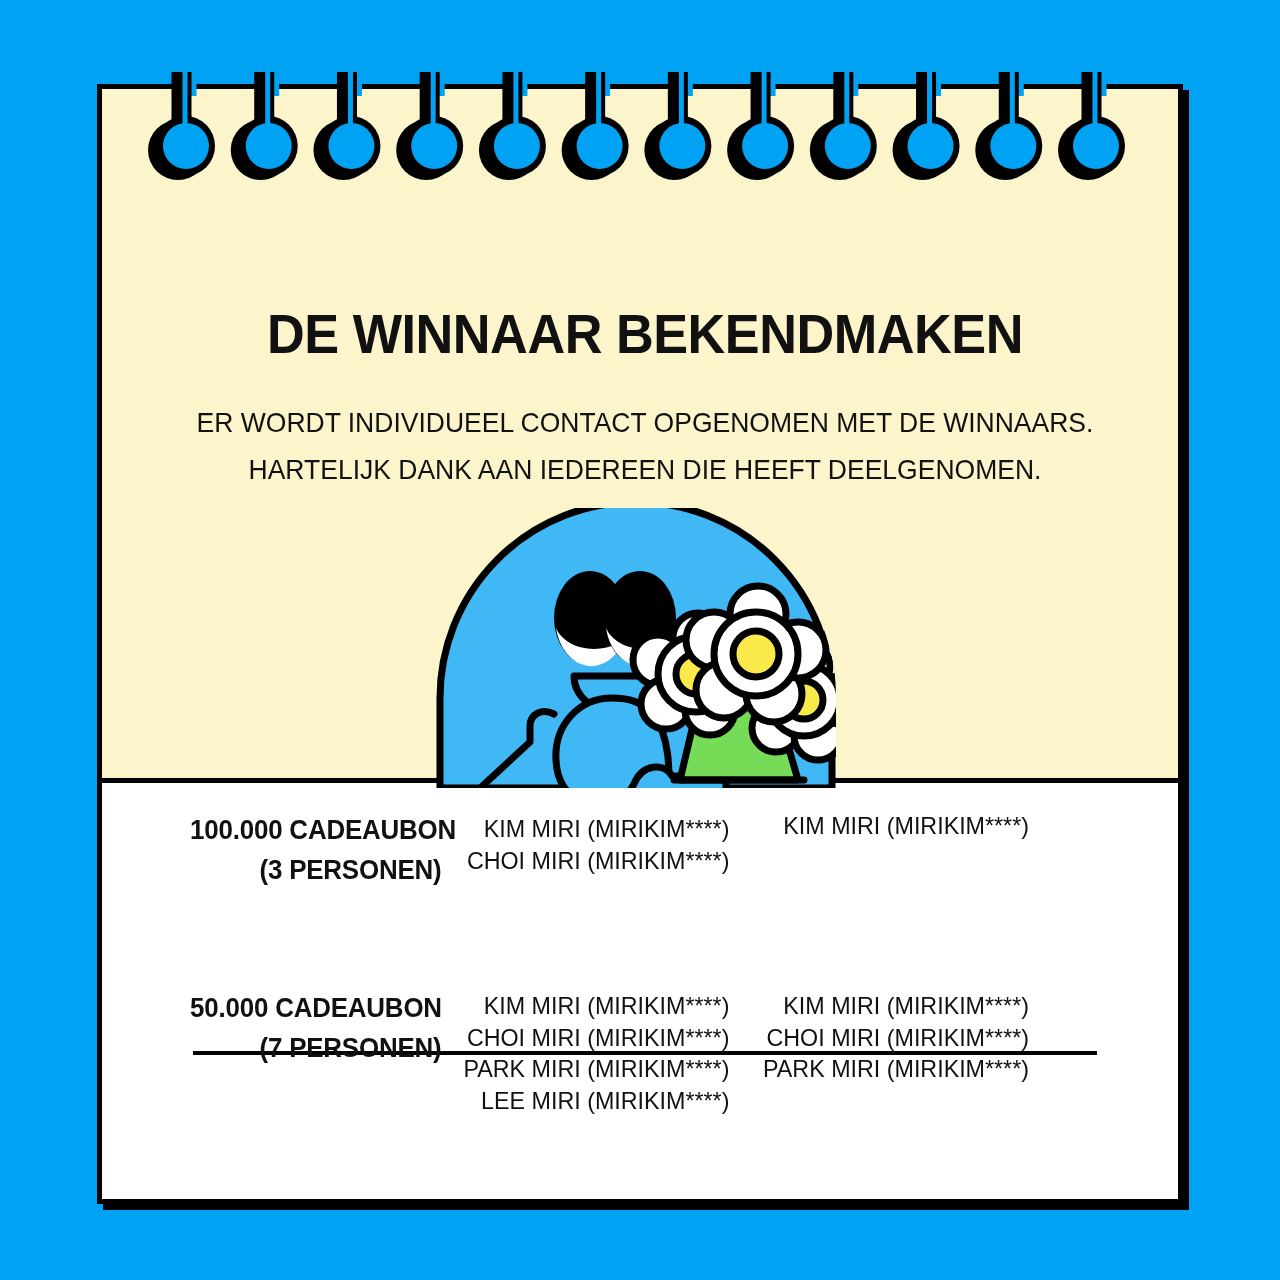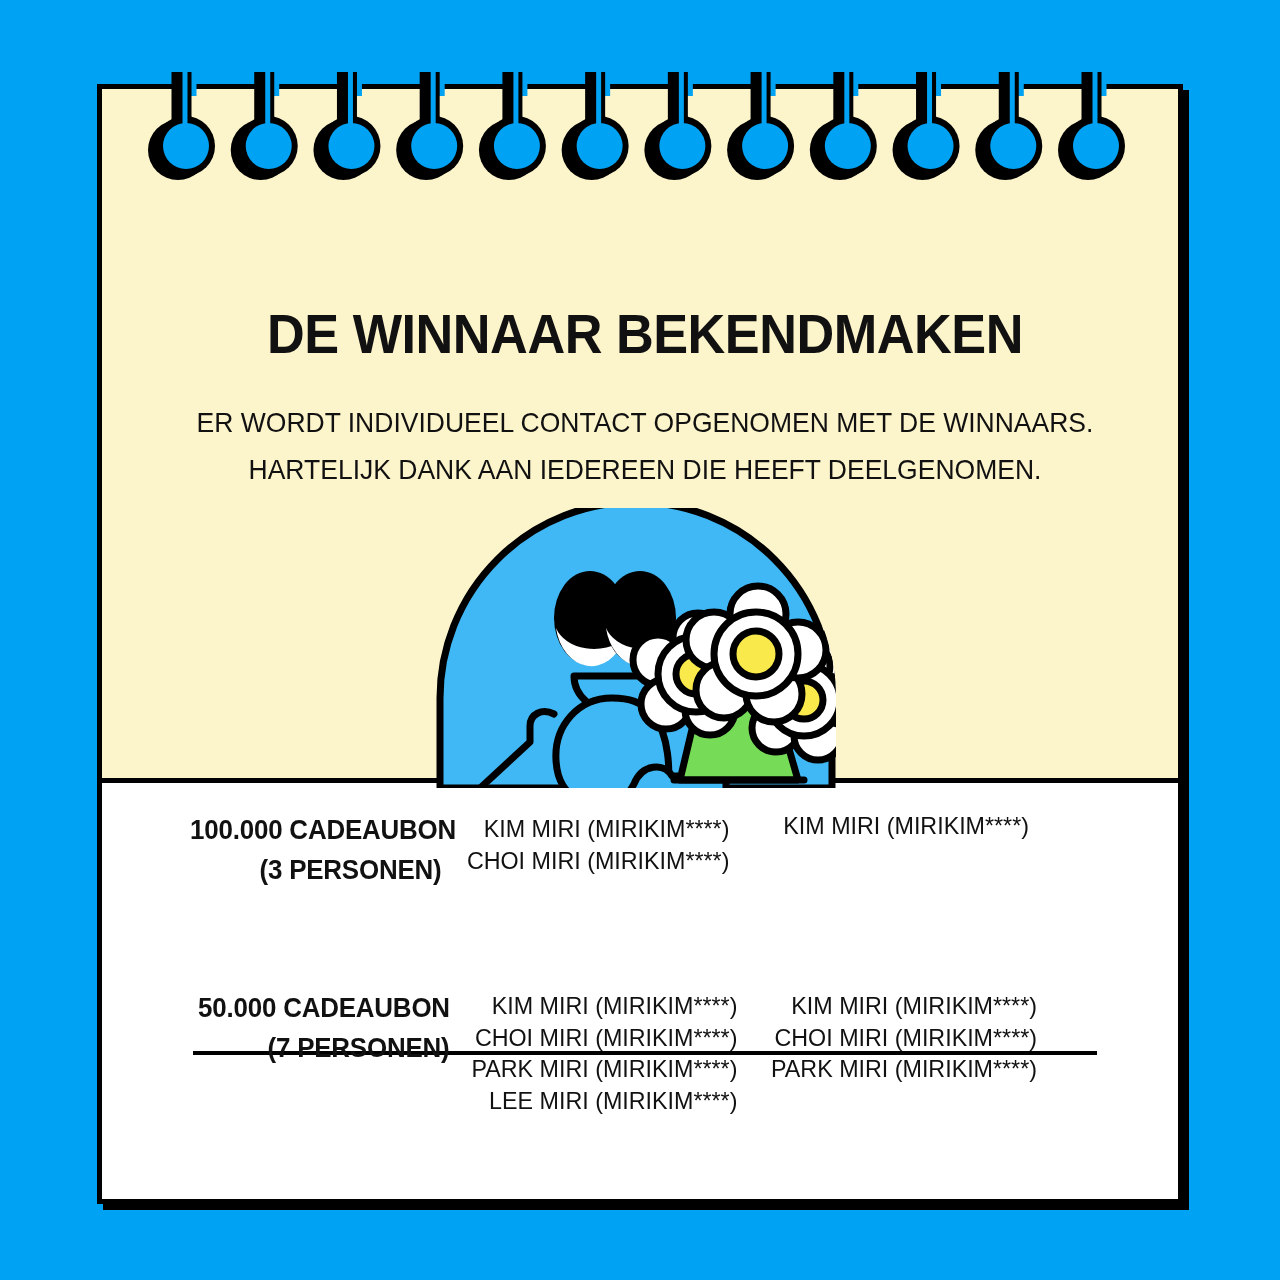--- a/index.html
+++ b/index.html
@@ -129,21 +129,21 @@
   .prize-row {
     position: relative;
     display: flex;
     align-items: flex-start;
     padding-left: 88px;
     box-sizing: border-box;
     text-align: right;
   }
 
   .prize-row.row-0 { padding-top: 27px; height: 175px; }
-  .prize-row.row-1 { padding-top: 30px; margin-left: 8px; }
+  .prize-row.row-1 { padding-top: 30px; }
 
   .divider {
     position: absolute;
     left: 91px;
     top: 268px;
     width: 904px;
     height: 4px;
     background: #000000;
   }
 

